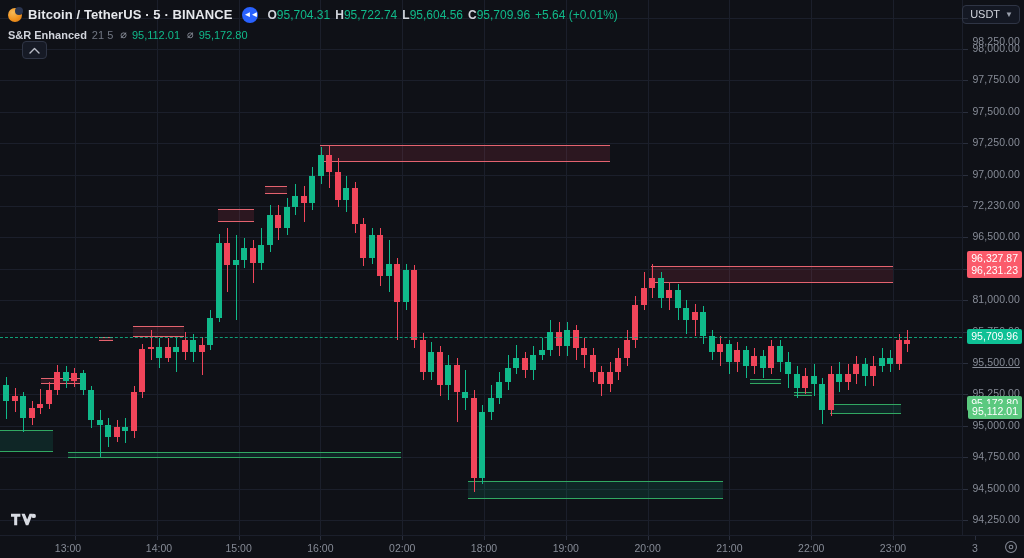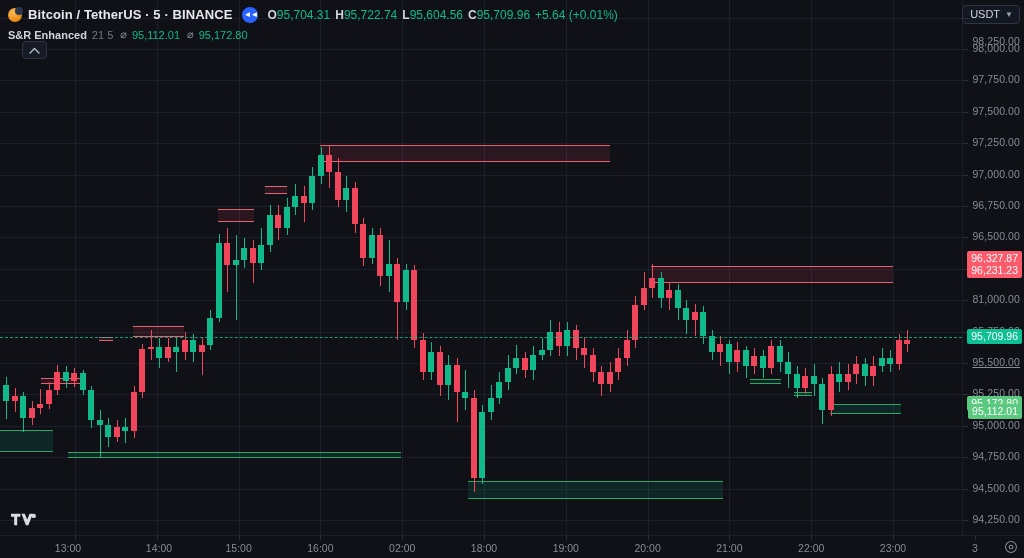--- a/index.html
+++ b/index.html
@@ -432,21 +432,21 @@
         <div class="ptick" style="top: 42px;">98,000.00</div>
         <div class="ptickmark" style="top: 49px;"></div>
         <div class="ptick" style="top: 73.4px;">97,750.00</div>
         <div class="ptickmark" style="top: 80.4px;"></div>
         <div class="ptick" style="top: 104.8px;">97,500.00</div>
         <div class="ptickmark" style="top: 111.8px;"></div>
         <div class="ptick" style="top: 136.2px;">97,250.00</div>
         <div class="ptickmark" style="top: 143.2px;"></div>
         <div class="ptick" style="top: 167.6px;">97,000.00</div>
         <div class="ptickmark" style="top: 174.6px;"></div>
-        <div class="ptick" style="top: 199px;">96,750.00</div>
+        <div class="ptick" style="top: 199px;">72,230.00</div>
         <div class="ptickmark" style="top: 206px;"></div>
         <div class="ptick" style="top: 230.4px;">96,500.00</div>
         <div class="ptickmark" style="top: 237.4px;"></div>
         <div class="ptick" style="top: 261.8px;">96,250.00</div>
         <div class="ptickmark" style="top: 268.8px;"></div>
         <div class="ptick" style="top: 293.2px;">81,000.00</div>
         <div class="ptickmark" style="top: 300.2px;"></div>
         <div class="ptick" style="top: 324.5px;">95,750.00</div>
         <div class="ptickmark" style="top: 331.5px;"></div>
         <div class="ptick" style="top: 355.9px; text-decoration: underline;">95,500.00</div>

